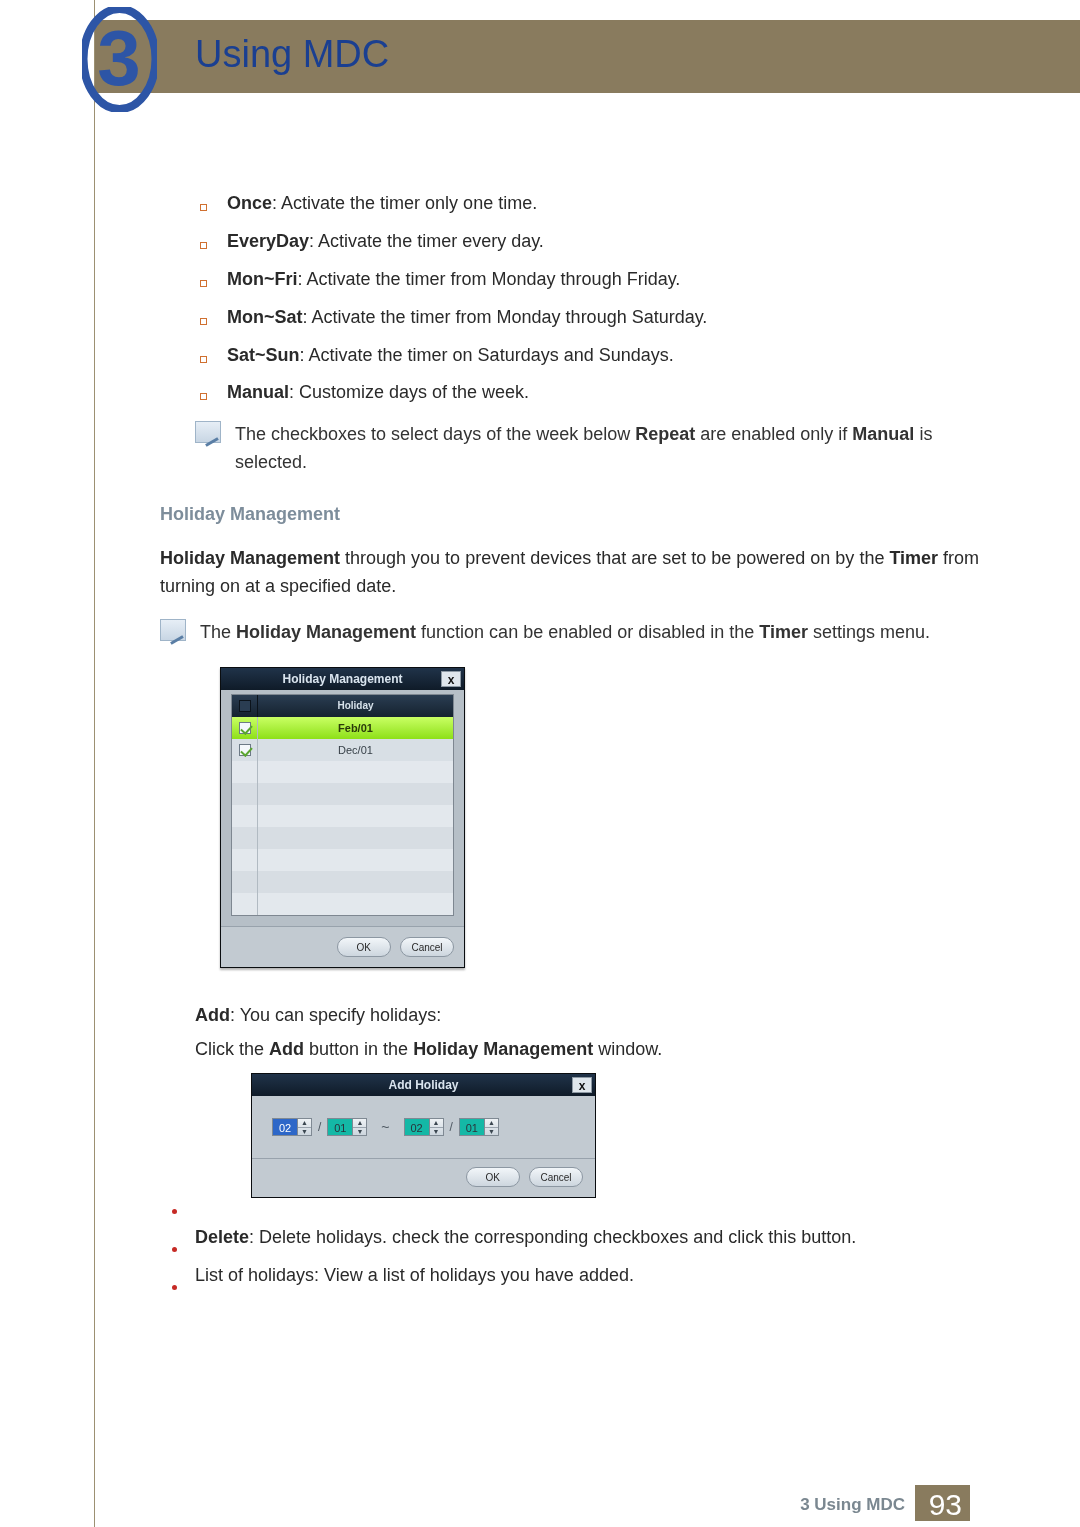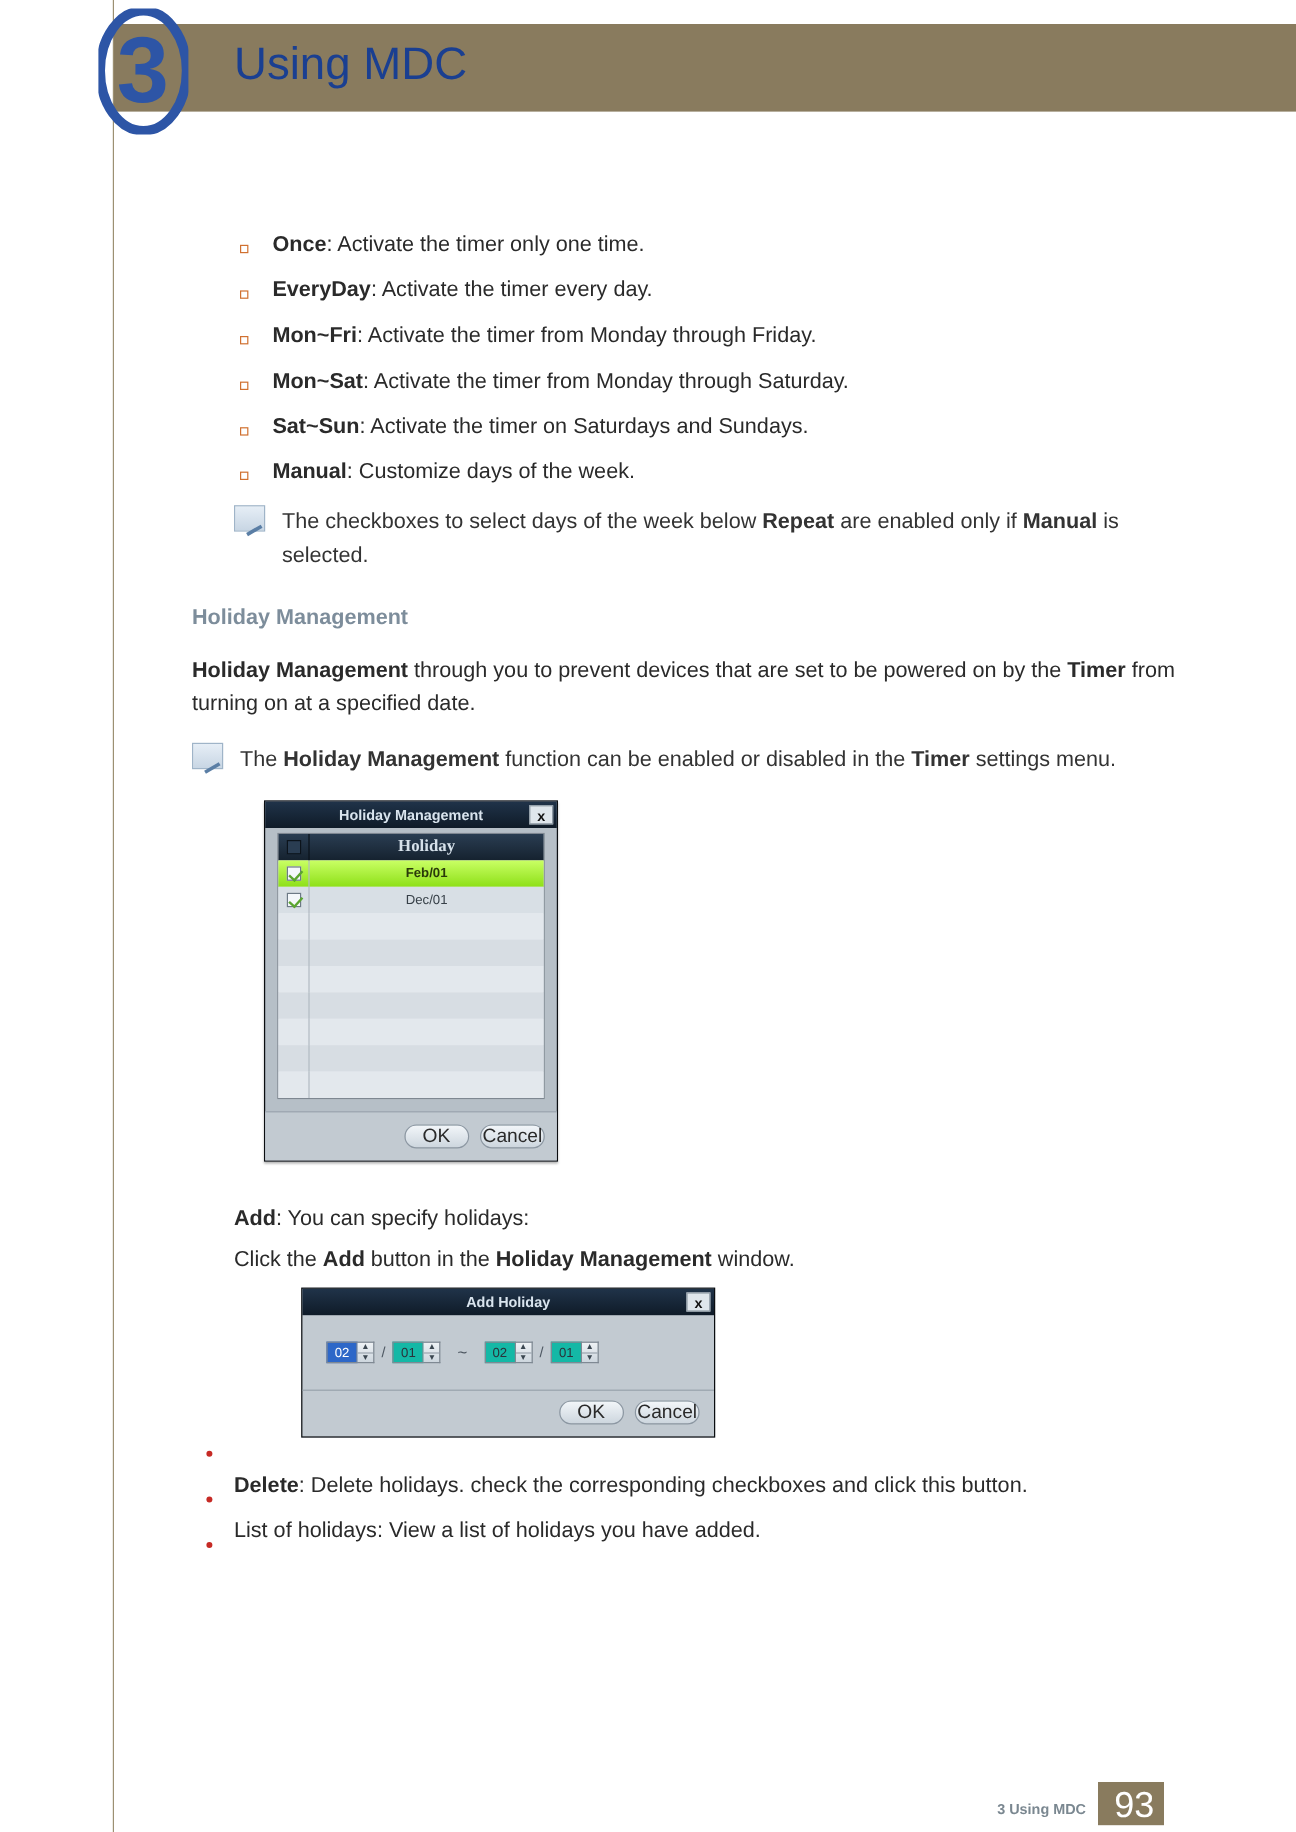--- a/index.html
+++ b/index.html
@@ -148,22 +148,21 @@
   .hm-grid {
     margin: 4px 10px 10px 10px;
     border: 1px solid #7e8791;
     background: #e6ebef;
   }
   .hm-head {
     display: flex;
     background: linear-gradient(#2a3d52, #15222f);
     color: #d6e1ea;
     font-weight: 700;
-    font-size: 14px;
-    font-family: Liberation Serif, serif;
+    font-size: 10px;
   }
   .hm-head .c1 { width: 26px; height: 22px; border-right: 1px solid #0b131b; display:flex; align-items:center; justify-content:center; }
   .hm-head .c2 { flex: 1; text-align: center; line-height: 22px; }
   .hm-row { display: flex; height: 22px; line-height: 22px; font-size: 11px; }
   .hm-row .c1 { width: 26px; border-right: 1px solid #b1bac2; display:flex; align-items:center; justify-content:center; }
   .hm-row .c2 { flex: 1; text-align: center; }
   .hm-row.sel { background: linear-gradient(#c9ff64, #8ee018); font-weight: 700; color: #2a3a0a; }
   .hm-row.norm { background: #d8dfe5; color: #374048; }
   .hm-row.empty { background: #e3e8ed; }
   .hm-row.empty.alt { background: #d7dde3; }
@@ -190,21 +189,21 @@
     padding: 10px;
     text-align: right;
     background: #c2cad1;
     border-top: 1px solid #98a2ac;
   }
   .dlg-btn {
     display: inline-block;
     width: 54px; height: 20px;
     line-height: 20px;
     text-align: center;
-    font-size: 16px;
+    font-size: 10px;
     background: linear-gradient(#f2f6f9, #cdd6de);
     border: 1px solid #8c97a2;
     border-radius: 10px;
     margin-left: 6px;
     cursor: pointer;
   }
 
   
   .dotlist { margin-left: 12px; }
   .dotlist .drow { display: flex; margin-bottom: 10px; align-items:flex-end;}
@@ -266,21 +265,21 @@
   }
   .footer-band {
     position: absolute;
     right: 110px; bottom: 6px; width: 55px; height: 36px;
     background: #897b5e;
   }
   .footer-text {
     position: absolute;
     right: 175px; bottom: 12px;
     color: #7a8790;
-    font-size: 12px;
+    font-size: 17px;
     font-weight: 700;
   }
   .footer-num {
     position: absolute;
     right: 118px; bottom: 5px;
     color: #ffffff;
     font-size: 30px;
     font-weight: 400;
   }
 </style>

